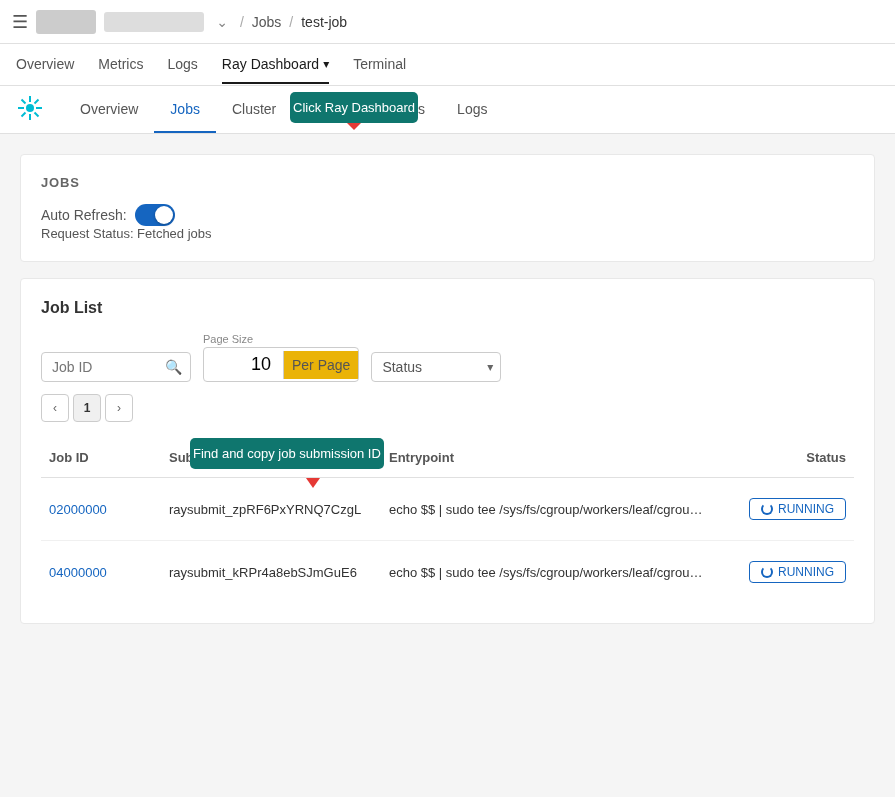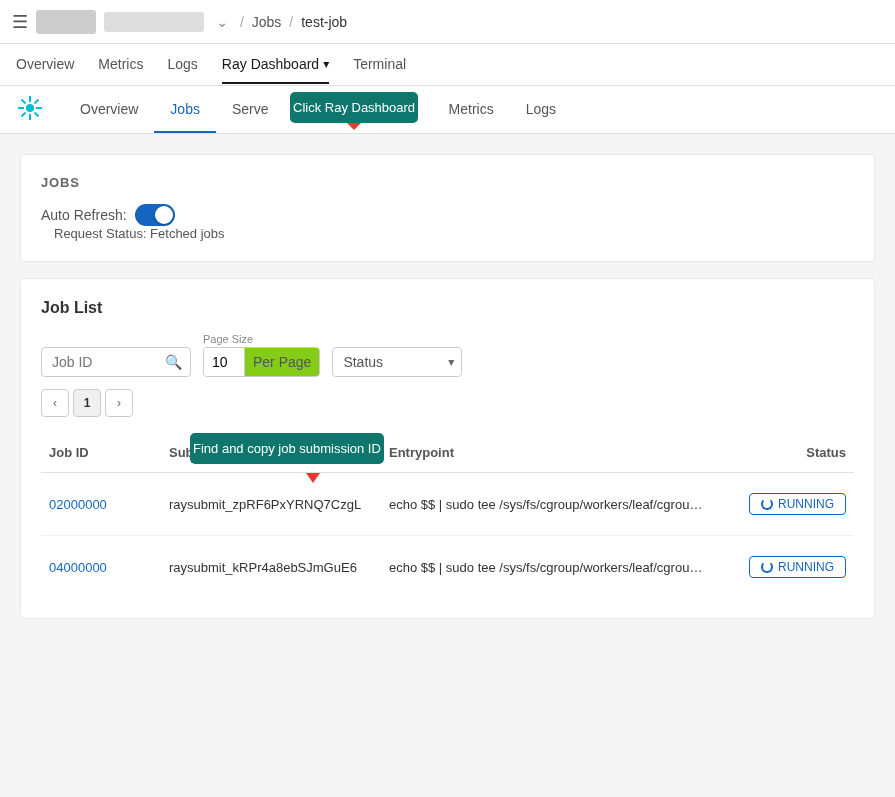--- a/index.html
+++ b/index.html
@@ -28,36 +28,36 @@
     .main-content { padding: 20px; background: #f5f5f5; min-height: 600px; position: relative; }
 
     
     .section { background: #fff; border-radius: 4px; padding: 20px; margin-bottom: 16px; border: 1px solid #e8e8e8; }
     .section-title { font-size: 13px; font-weight: 700; color: #666; letter-spacing: 0.8px; margin-bottom: 14px; text-transform: uppercase; }
 
     .auto-refresh-row { display: flex; align-items: center; gap: 8px; margin-bottom: 0; }
     .label-text { font-size: 14px; color: #555; }
     .toggle { width: 40px; height: 22px; background: #1565C0; border-radius: 11px; position: relative; cursor: pointer; }
     .toggle-knob { width: 18px; height: 18px; background: #fff; border-radius: 50%; position: absolute; top: 2px; right: 2px; box-shadow: 0 1px 3px rgba(0,0,0,0.3); }
-    .request-status { font-size: 13px; color: #555; margin-left: 13px; }
+    .request-status { font-size: 13px; color: #555; }
 
     
     .job-list-section { background: #fff; border-radius: 4px; padding: 20px; border: 1px solid #e8e8e8; }
     .job-list-title { font-size: 16px; font-weight: 600; color: #333; margin-bottom: 16px; }
 
     
     .controls-row { display: flex; align-items: flex-end; gap: 12px; margin-bottom: 12px; }
     .search-box { position: relative; }
     .search-input { border: 1px solid #ccc; border-radius: 4px; padding: 6px 32px 6px 10px; font-size: 14px; color: #999; width: 150px; outline: none; }
     .search-icon { position: absolute; right: 8px; top: 50%; transform: translateY(-50%); color: #888; font-size: 14px; }
     .page-size-container { display: flex; flex-direction: column; gap: 2px; }
     .page-size-label { font-size: 11px; color: #888; }
     .page-size-box { display: flex; align-items: center; border: 1px solid #ccc; border-radius: 4px; overflow: hidden; }
-    .page-size-input { border: none; padding: 6px 8px; font-size: 14px; width: 40px; outline: none; }
-    .page-size-text { padding: 6px 8px; font-size: 14px; color: #555; background: #84cc16; border-left: 1px solid #ccc; }
+    .page-size-input { border: none; padding: 6px 8px; font-size: 18px; width: 40px; outline: none; margin-left: 39px; }
+    .page-size-text { padding: 6px 8px; font-size: 14px; color: #555; background: #eab308; border-left: 1px solid #ccc; }
     .status-select { border: 1px solid #ccc; border-radius: 4px; padding: 6px 28px 6px 10px; font-size: 14px; color: #555; appearance: none; background: #fff; outline: none; cursor: pointer; width: 130px; }
     .select-wrapper { position: relative; }
     .select-arrow { position: absolute; right: 8px; top: 50%; transform: translateY(-50%); color: #666; pointer-events: none; font-size: 12px; }
 
     
     .pagination-row { display: flex; align-items: center; gap: 4px; margin-bottom: 16px; position: relative; }
     .page-btn { width: 28px; height: 28px; border: 1px solid #ccc; border-radius: 4px; background: #fff; cursor: pointer; display: flex; align-items: center; justify-content: center; font-size: 12px; color: #666; }
     .page-btn.active { background: #f0f0f0; font-weight: 600; color: #333; }
 
     
@@ -113,21 +113,20 @@
         <line x1="2" y1="14" x2="8" y2="14" stroke="#00bcd4" stroke-width="2"></line>
         <line x1="20" y1="14" x2="26" y2="14" stroke="#00bcd4" stroke-width="2"></line>
         <line x1="5.5" y1="5.5" x2="9.5" y2="9.5" stroke="#00bcd4" stroke-width="2"></line>
         <line x1="18.5" y1="18.5" x2="22.5" y2="22.5" stroke="#00bcd4" stroke-width="2"></line>
         <line x1="22.5" y1="5.5" x2="18.5" y2="9.5" stroke="#00bcd4" stroke-width="2"></line>
         <line x1="9.5" y1="18.5" x2="5.5" y2="22.5" stroke="#00bcd4" stroke-width="2"></line>
       </svg>
     </div>
     <div class="ray-nav-item">Overview</div>
     <div class="ray-nav-item active">Jobs</div>
-    <div class="ray-nav-item">Serve</div>
     <div class="ray-nav-item">Cluster</div>
     <div class="ray-nav-item">Actors</div>
     <div class="ray-nav-item">Metrics</div>
     <div class="ray-nav-item">Logs</div>
   </div>
 
   <div class="tooltip-box tooltip-ray" style="position:absolute; top:6px; left:290px;">Click Ray Dashboard</div>
   <div style="position:absolute; top:54px; left:338px; width:0; height:0; border-left:7px solid transparent; border-right:7px solid transparent; border-top:10px solid #e53935;"></div>
 </div>
 

